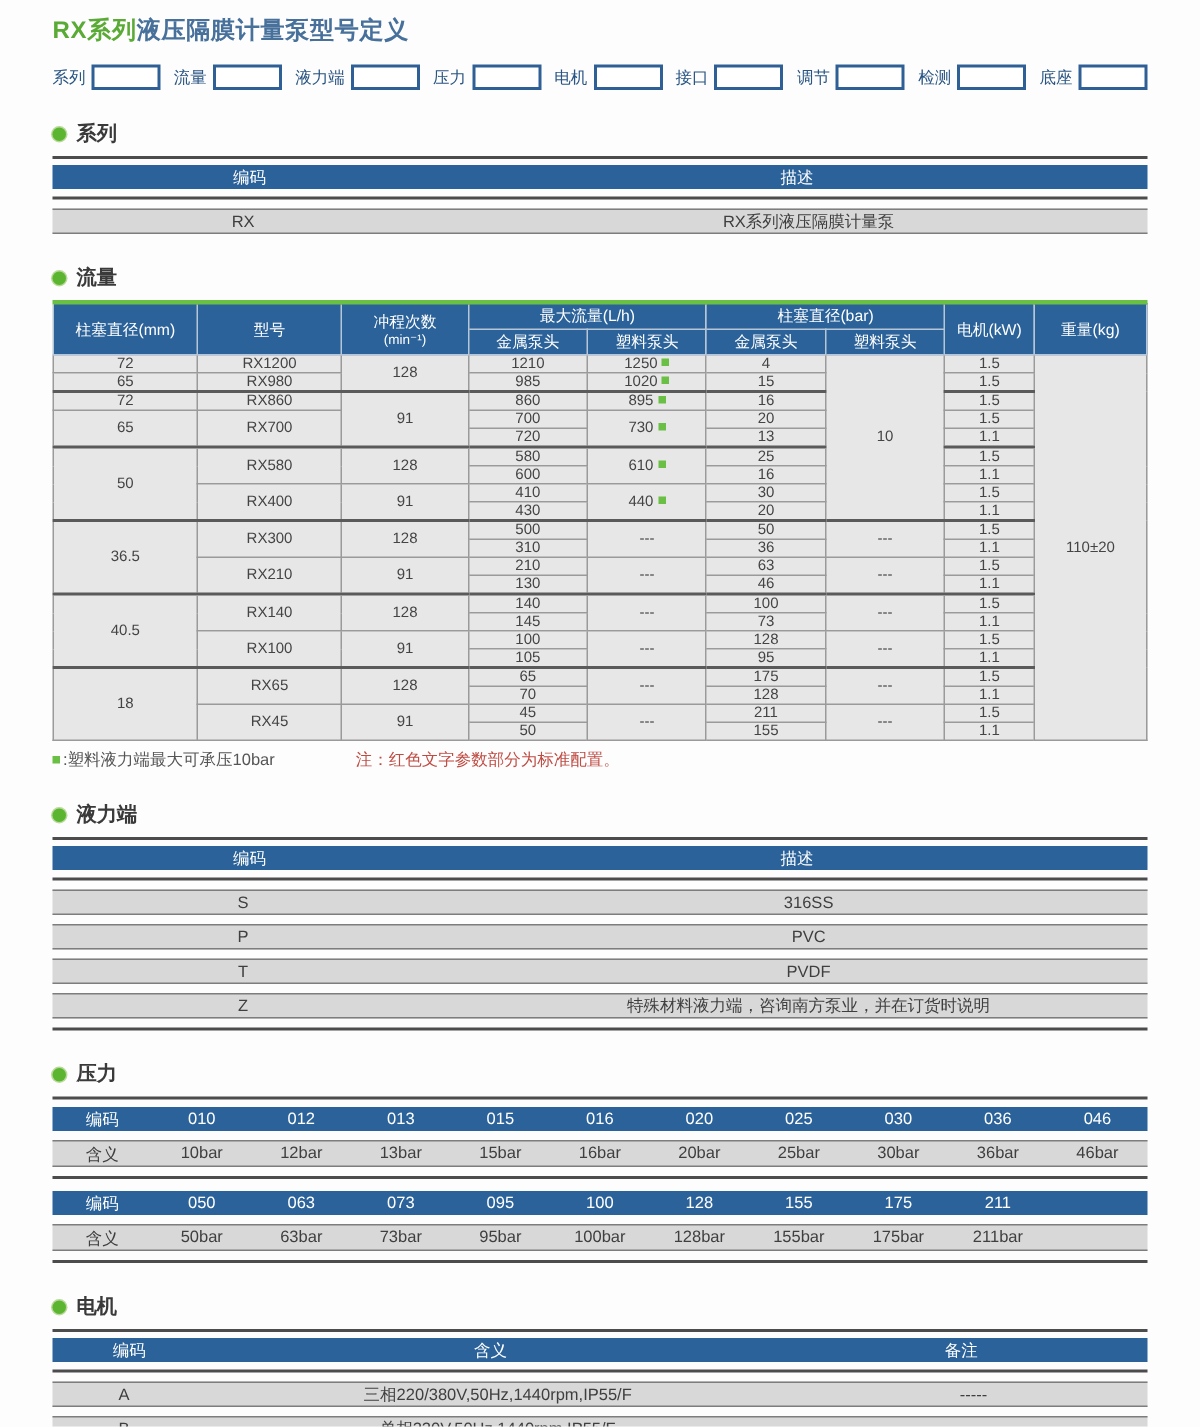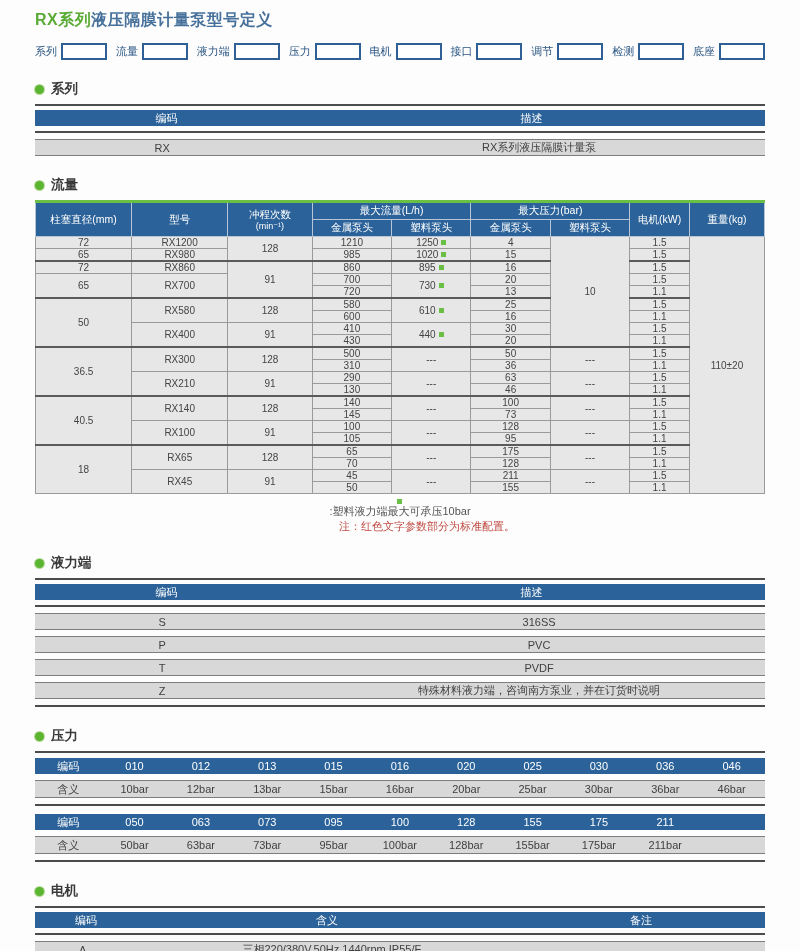--- a/index.html
+++ b/index.html
@@ -43,21 +43,21 @@
   table.flow th{background:#2b6299;color:#fff;font-weight:normal;font-size:10.5px;
                 border:1px solid #b7c6d6;padding:1px 0;}
   table.flow th .sub{display:block;font-size:9px;line-height:9px;}
   table.flow td{background:#e7e7e7;border:1px solid #9a9a9a;font-size:10px;color:#444;
                 text-align:center;padding:0;height:11px;line-height:11px;}
   table.flow tr.g td{border-top:2px solid #5a5a5a;}
   td.rd{color:#c23b2e;}
   .gsq{display:inline-block;width:5px;height:5px;background:#6abf45;margin-left:3px;vertical-align:1px;}
 
   
-  .note{display:flex;align-items:center;font-size:11px;color:#555;margin-top:5px;flex-direction:column;}
+  .note{display:flex;align-items:center;font-size:11px;color:#555;margin-top:5px;}
   .note .gsq{margin:0 2px 0 0;}
   .note .red{color:#bf4b42;margin-left:54px;}
 
   
   .pcell{width:9.09%;text-align:center;}
   .prow-blue{display:flex;align-items:center;height:16px;background:#2b6299;color:#fff;font-size:11px;margin-top:5px;}
   .prow-gray{display:flex;align-items:center;height:16px;background:#d8d8d8;color:#3f3f3f;font-size:11px;
              border-top:1px solid #7d7d7d;border-bottom:1px solid #7d7d7d;margin-top:6px;}
 
   
@@ -145,21 +145,21 @@
         <col style="width:10.9%">
       <col style="width:8.2%">
         <col style="width:10.3%">
     </colgroup>
     <thead>
       <tr>
         <th rowspan="2">柱塞直径(mm)</th>
         <th rowspan="2">型号</th>
         <th rowspan="2"><span>冲程次数</span><span class="sub">(min⁻¹)</span></th>
         <th colspan="2">最大流量(L/h)</th>
-        <th colspan="2">最大压力(bar)</th>
+        <th colspan="2">柱塞直径(bar)</th>
         <th rowspan="2">电机(kW)</th>
         <th rowspan="2">重量(kg)</th>
       </tr>
       <tr>
         <th>金属泵头</th>
         <th>塑料泵头</th>
         <th>金属泵头</th>
         <th>塑料泵头</th>
       </tr>
     </thead>
@@ -243,21 +243,21 @@
         <td class="rd">1.5</td>
       </tr>
       <tr>
         <td>310</td>
         <td>36</td>
         <td>1.1</td>
       </tr>
       <tr>
         <td rowspan="2">RX210</td>
         <td rowspan="2">91</td>
-        <td>290</td>
+        <td>210</td>
         <td rowspan="2">---</td>
         <td>63</td>
         <td rowspan="2">---</td>
         <td class="rd">1.5</td>
       </tr>
       <tr>
         <td>130</td>
         <td>46</td>
         <td>1.1</td>
       </tr>

